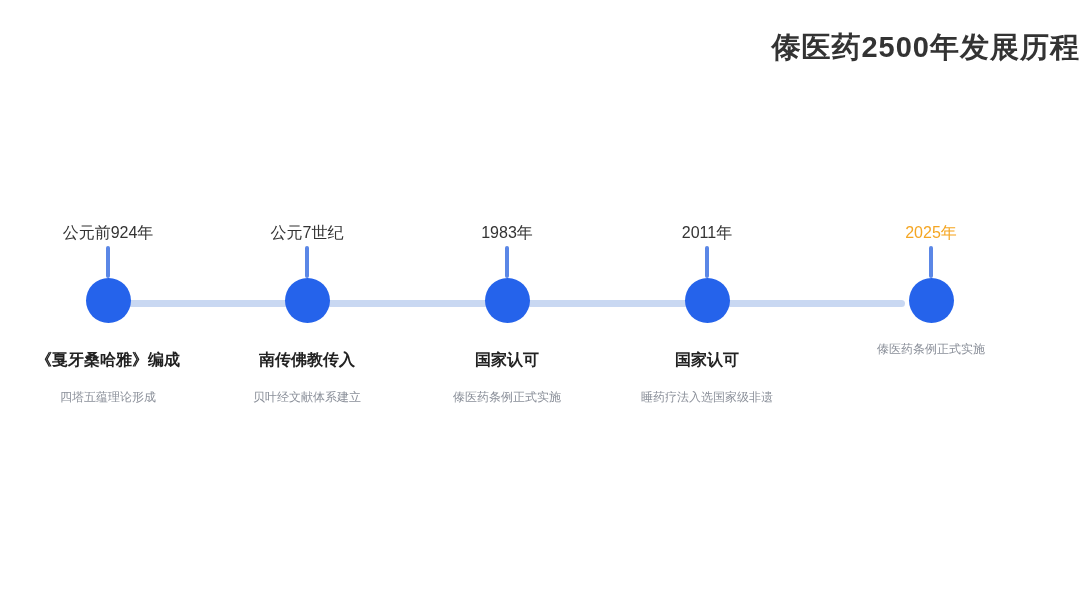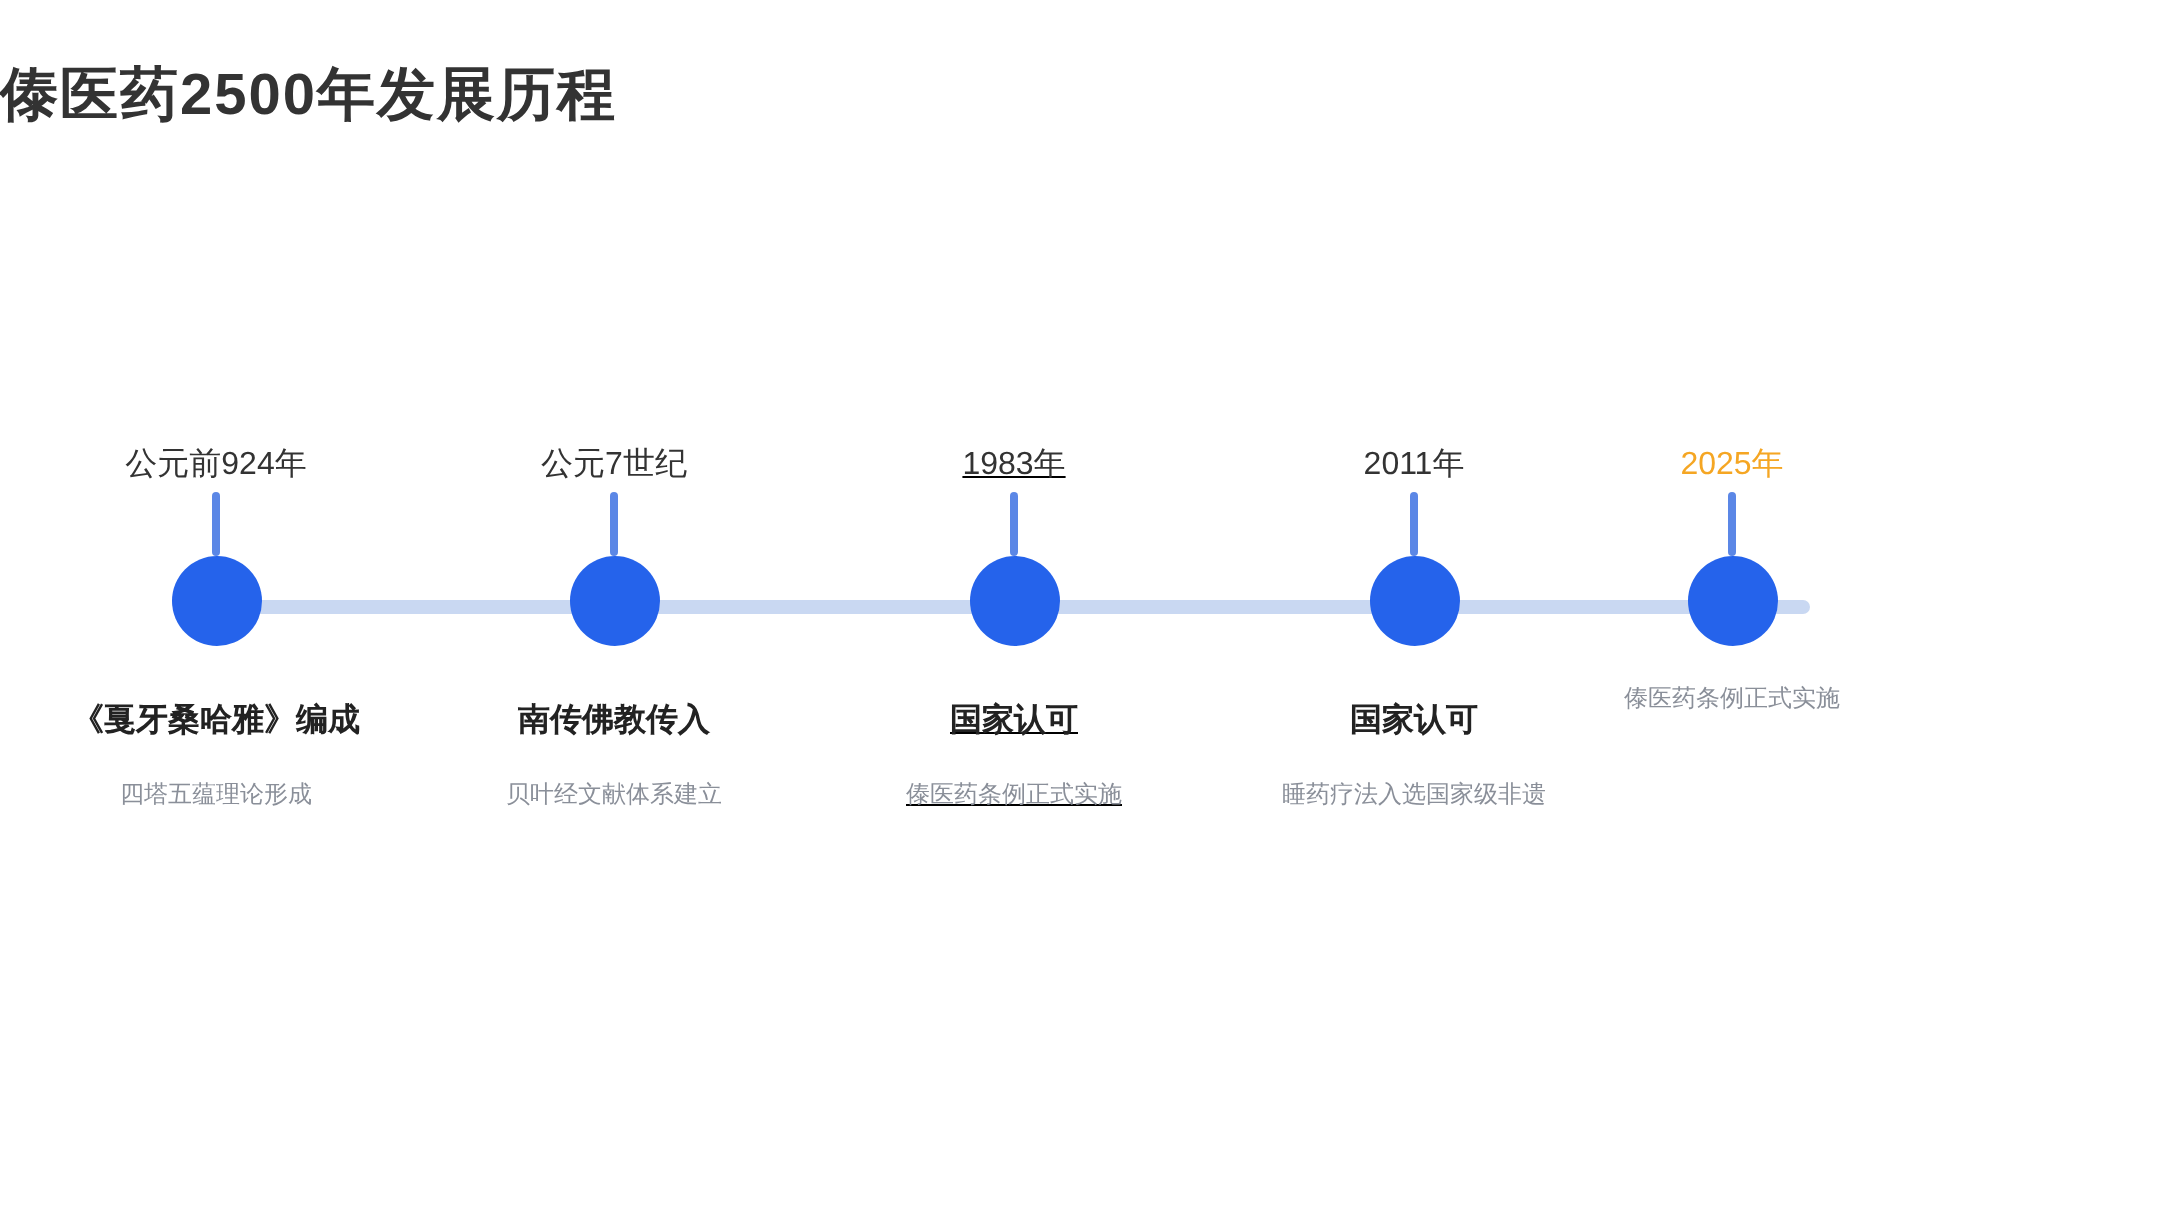--- a/index.html
+++ b/index.html
@@ -13,21 +13,21 @@
     width: 1080px;
     height: 611px;
     background: #ffffff;
     overflow: hidden;
   }
   .page-title {
     position: absolute;
     top: 28px;
     left: 0;
     width: 100%;
-    text-align: left;
+    text-align: right;
     font-size: 29px;
     font-weight: 700;
     color: #333333;
     letter-spacing: 1px;
   }
   .timeline-line {
     position: absolute;
     top: 300px;
     left: 108px;
     width: 797px;
@@ -71,23 +71,23 @@
     color: #222222;
   }
   .timeline-item .item-subtitle {
     margin-top: 18px;
     font-size: 12px;
     color: #8a8f99;
   }
   
   .item-0 { left: -2px; }
   .item-1 { left: 197px; }
-  .item-2 { left: 397px; text-decoration: underline; }
+  .item-2 { left: 397px; }
   .item-3 { left: 597px; }
-  .item-4 { left: 756px; }
+  .item-4 { left: 821px; }
 </style>
 </head>
 <body>
 
 <div class="canvas">
 
   <div class="page-title">傣医药2500年发展历程</div>
 
   <div class="timeline-line"></div>
 

